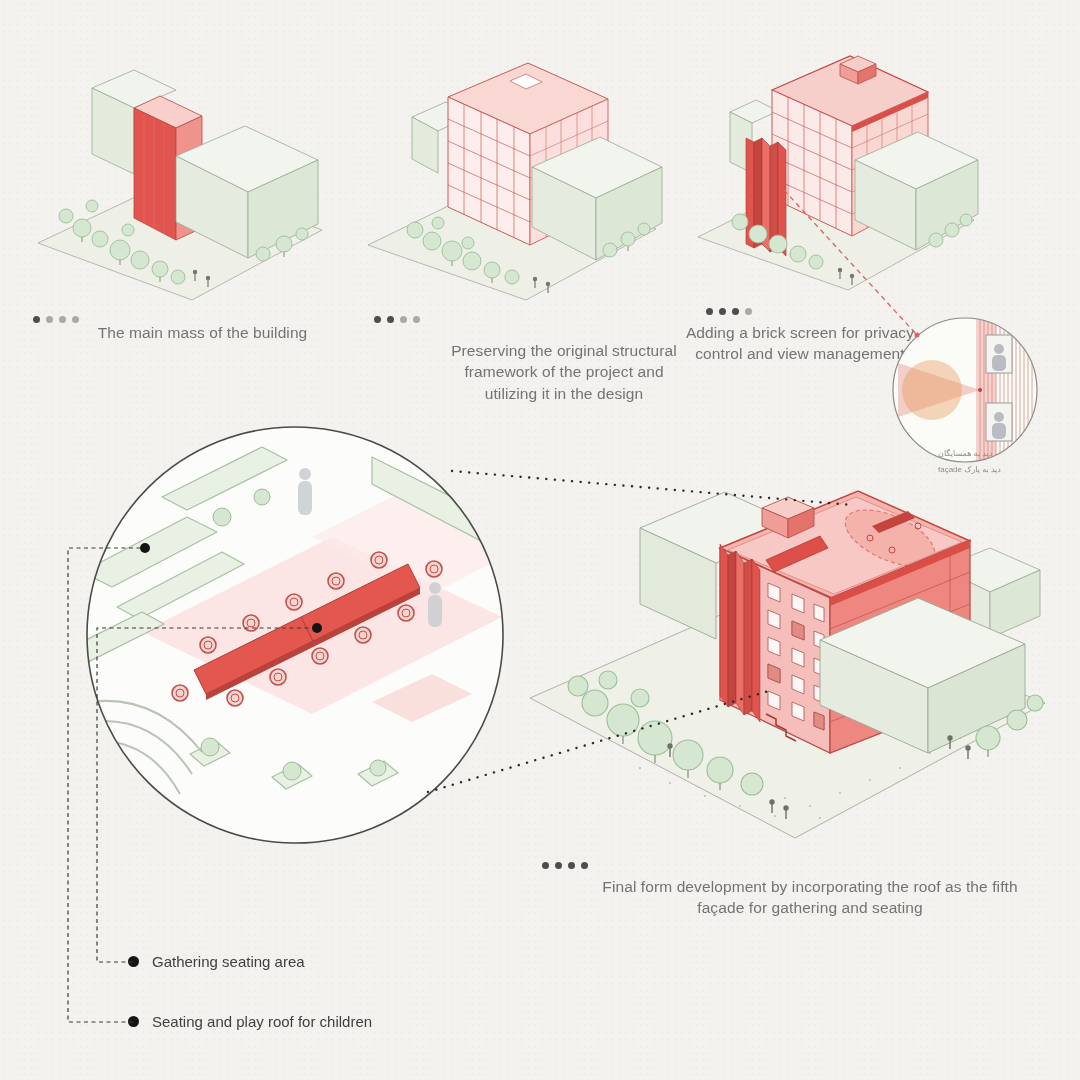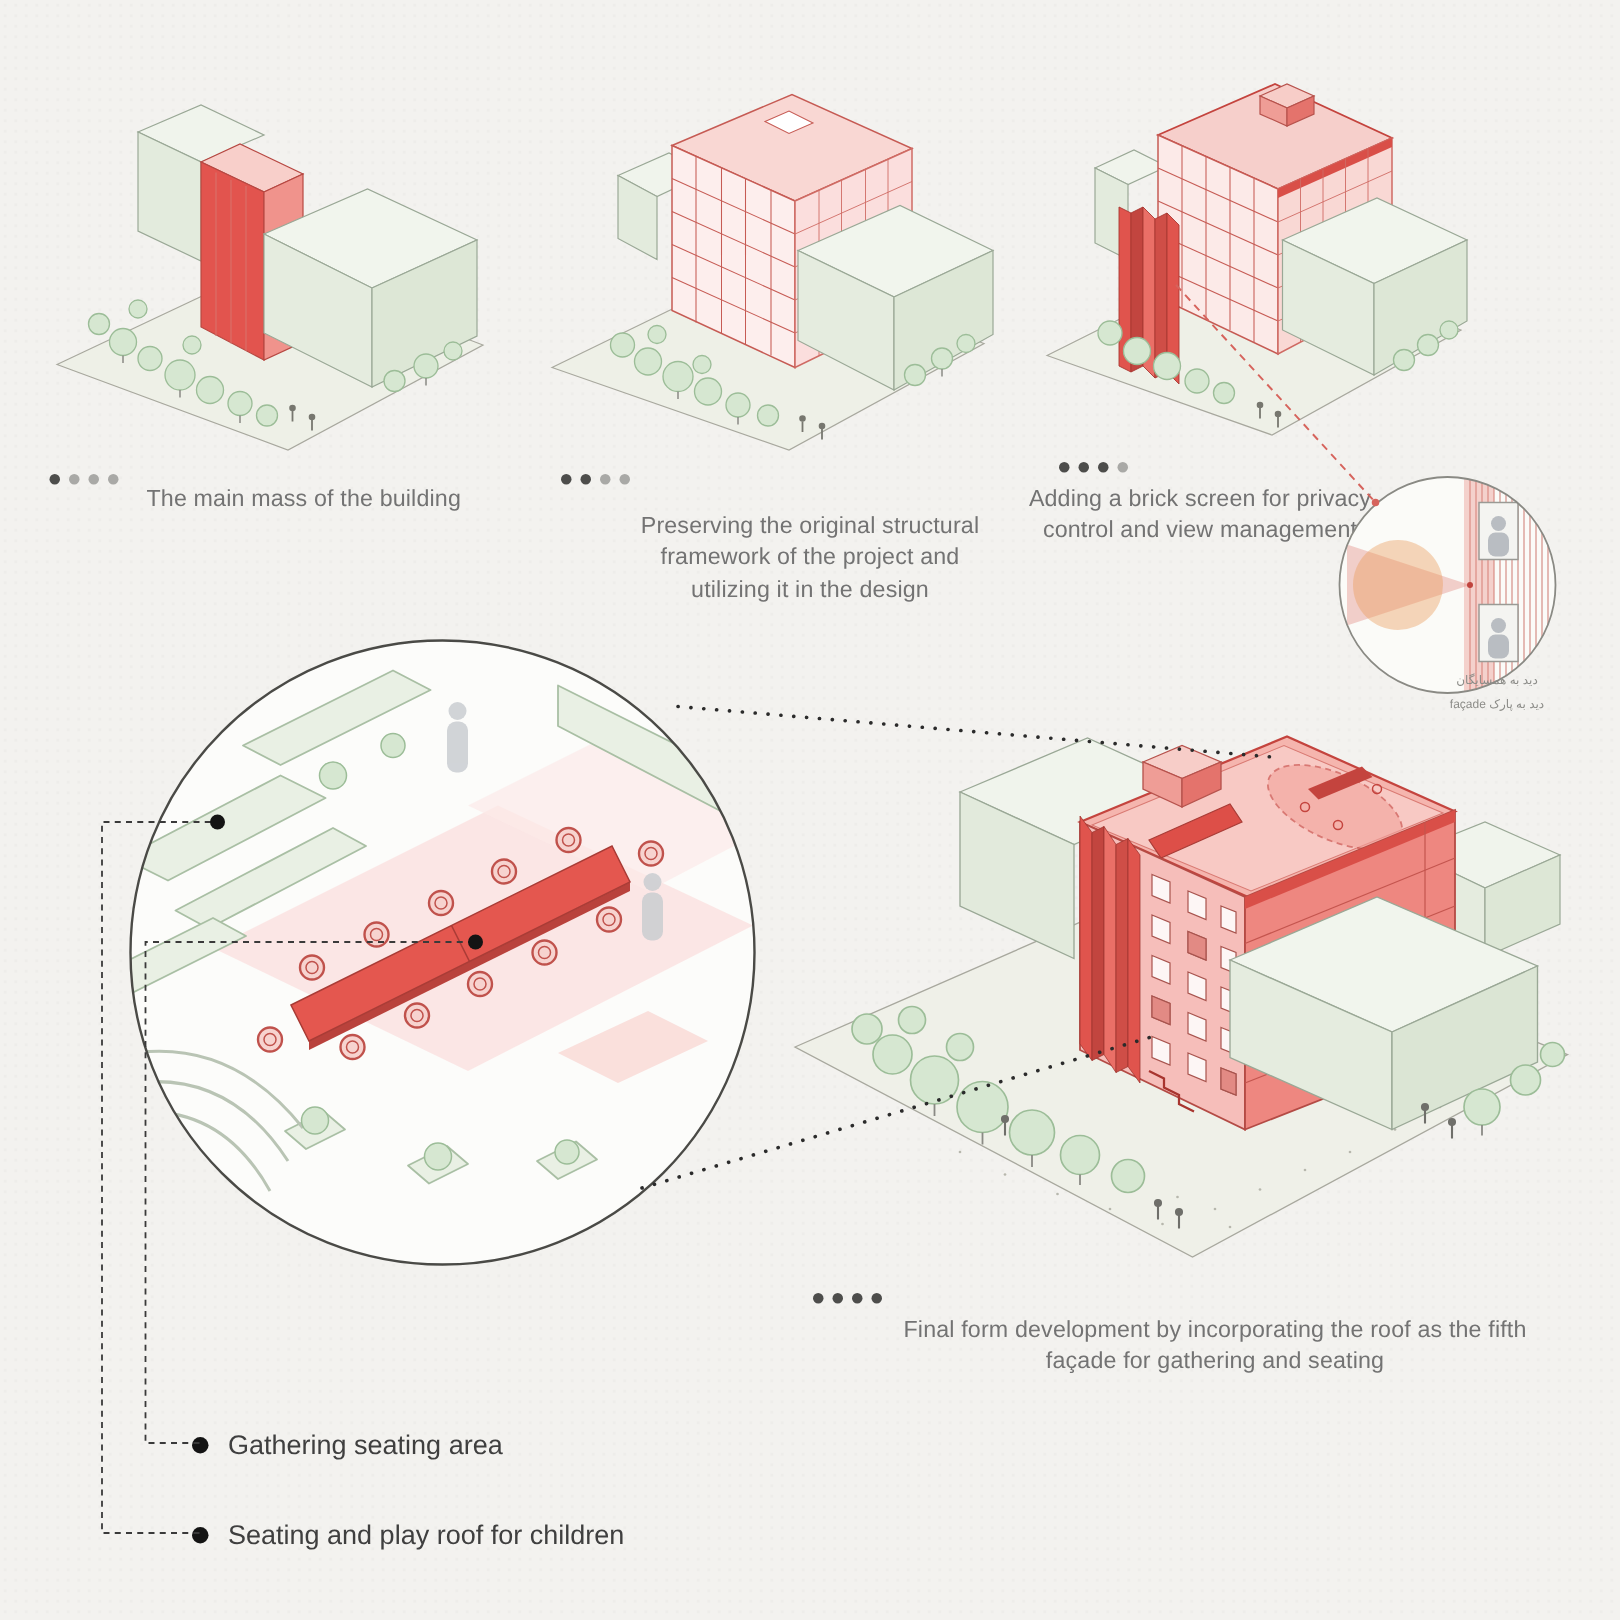--- a/index.html
+++ b/index.html
@@ -17,24 +17,24 @@
   .caption{
     font-size:15.5px;
     line-height:1.38;
     text-align:center;
     color:#737373;
     letter-spacing:.1px;
   }
   .dots{display:flex;gap:6px;align-items:center}
   .dot{width:7px;height:7px;border-radius:50%;background:#a9a9a6;display:inline-block}
   .dot.active{background:#4d4d4b}
-  .legend-item{display:flex;align-items:center;gap:13px;font-size:18px;color:#3f3f3f}
+  .legend-item{display:flex;align-items:center;gap:13px;font-size:15px;color:#3f3f3f}
   .legend-bullet{width:11px;height:11px;border-radius:50%;background:#141414;flex:0 0 auto}
   .inset-labels{
-    font-size:8px;color:#8c8c88;text-align:center;direction:rtl;line-height:2.0;
+    font-size:8px;color:#8c8c88;text-align:left;direction:rtl;line-height:2.0;
   }
   svg{display:block}
 </style>
 </head>
 <body>
 
 <svg class="abs" style="left:30px;top:58px" width="300" height="255" viewBox="0 0 300 255">
   <g>
     <polygon points="8,185 150,118 292,172 162,242" fill="#eef0e7" stroke="#a8a89e" stroke-width="0.8"></polygon>
   </g>
@@ -153,21 +153,21 @@
     <circle cx="188" cy="229" r="1.6"></circle>
       <line x1="188" y1="231" x2="188" y2="238"></line>
   </g>
 </svg>
 <div class="dots abs" style="left:374px;top:316px">
     <span class="dot active"></span>
     <span class="dot active"></span>
     <span class="dot"></span>
     <span class="dot"></span>
   </div>
-<p class="caption abs" style="left:415px;top:340px;width:250px">Preserving the original structural framework of the project and utilizing it in the design</p>
+<p class="caption abs" style="left:439px;top:340px;width:250px">Preserving the original structural framework of the project and utilizing it in the design</p>
 
 <svg class="abs" style="left:690px;top:42px" width="290" height="275" viewBox="0 0 290 275">
   <g>
     <polygon points="8,195 148,125 284,178 158,248" fill="#eef0e7" stroke="#a8a89e" stroke-width="0.8"></polygon>
   </g>
   <g stroke="#9aa896" stroke-width="0.8">
     <polygon points="40,70 66,58 88,69 62,81" fill="#f0f4ec"></polygon>
     <polygon points="40,70 40,120 62,131 62,81" fill="#e3ebdd"></polygon>
   </g>
   <g>

